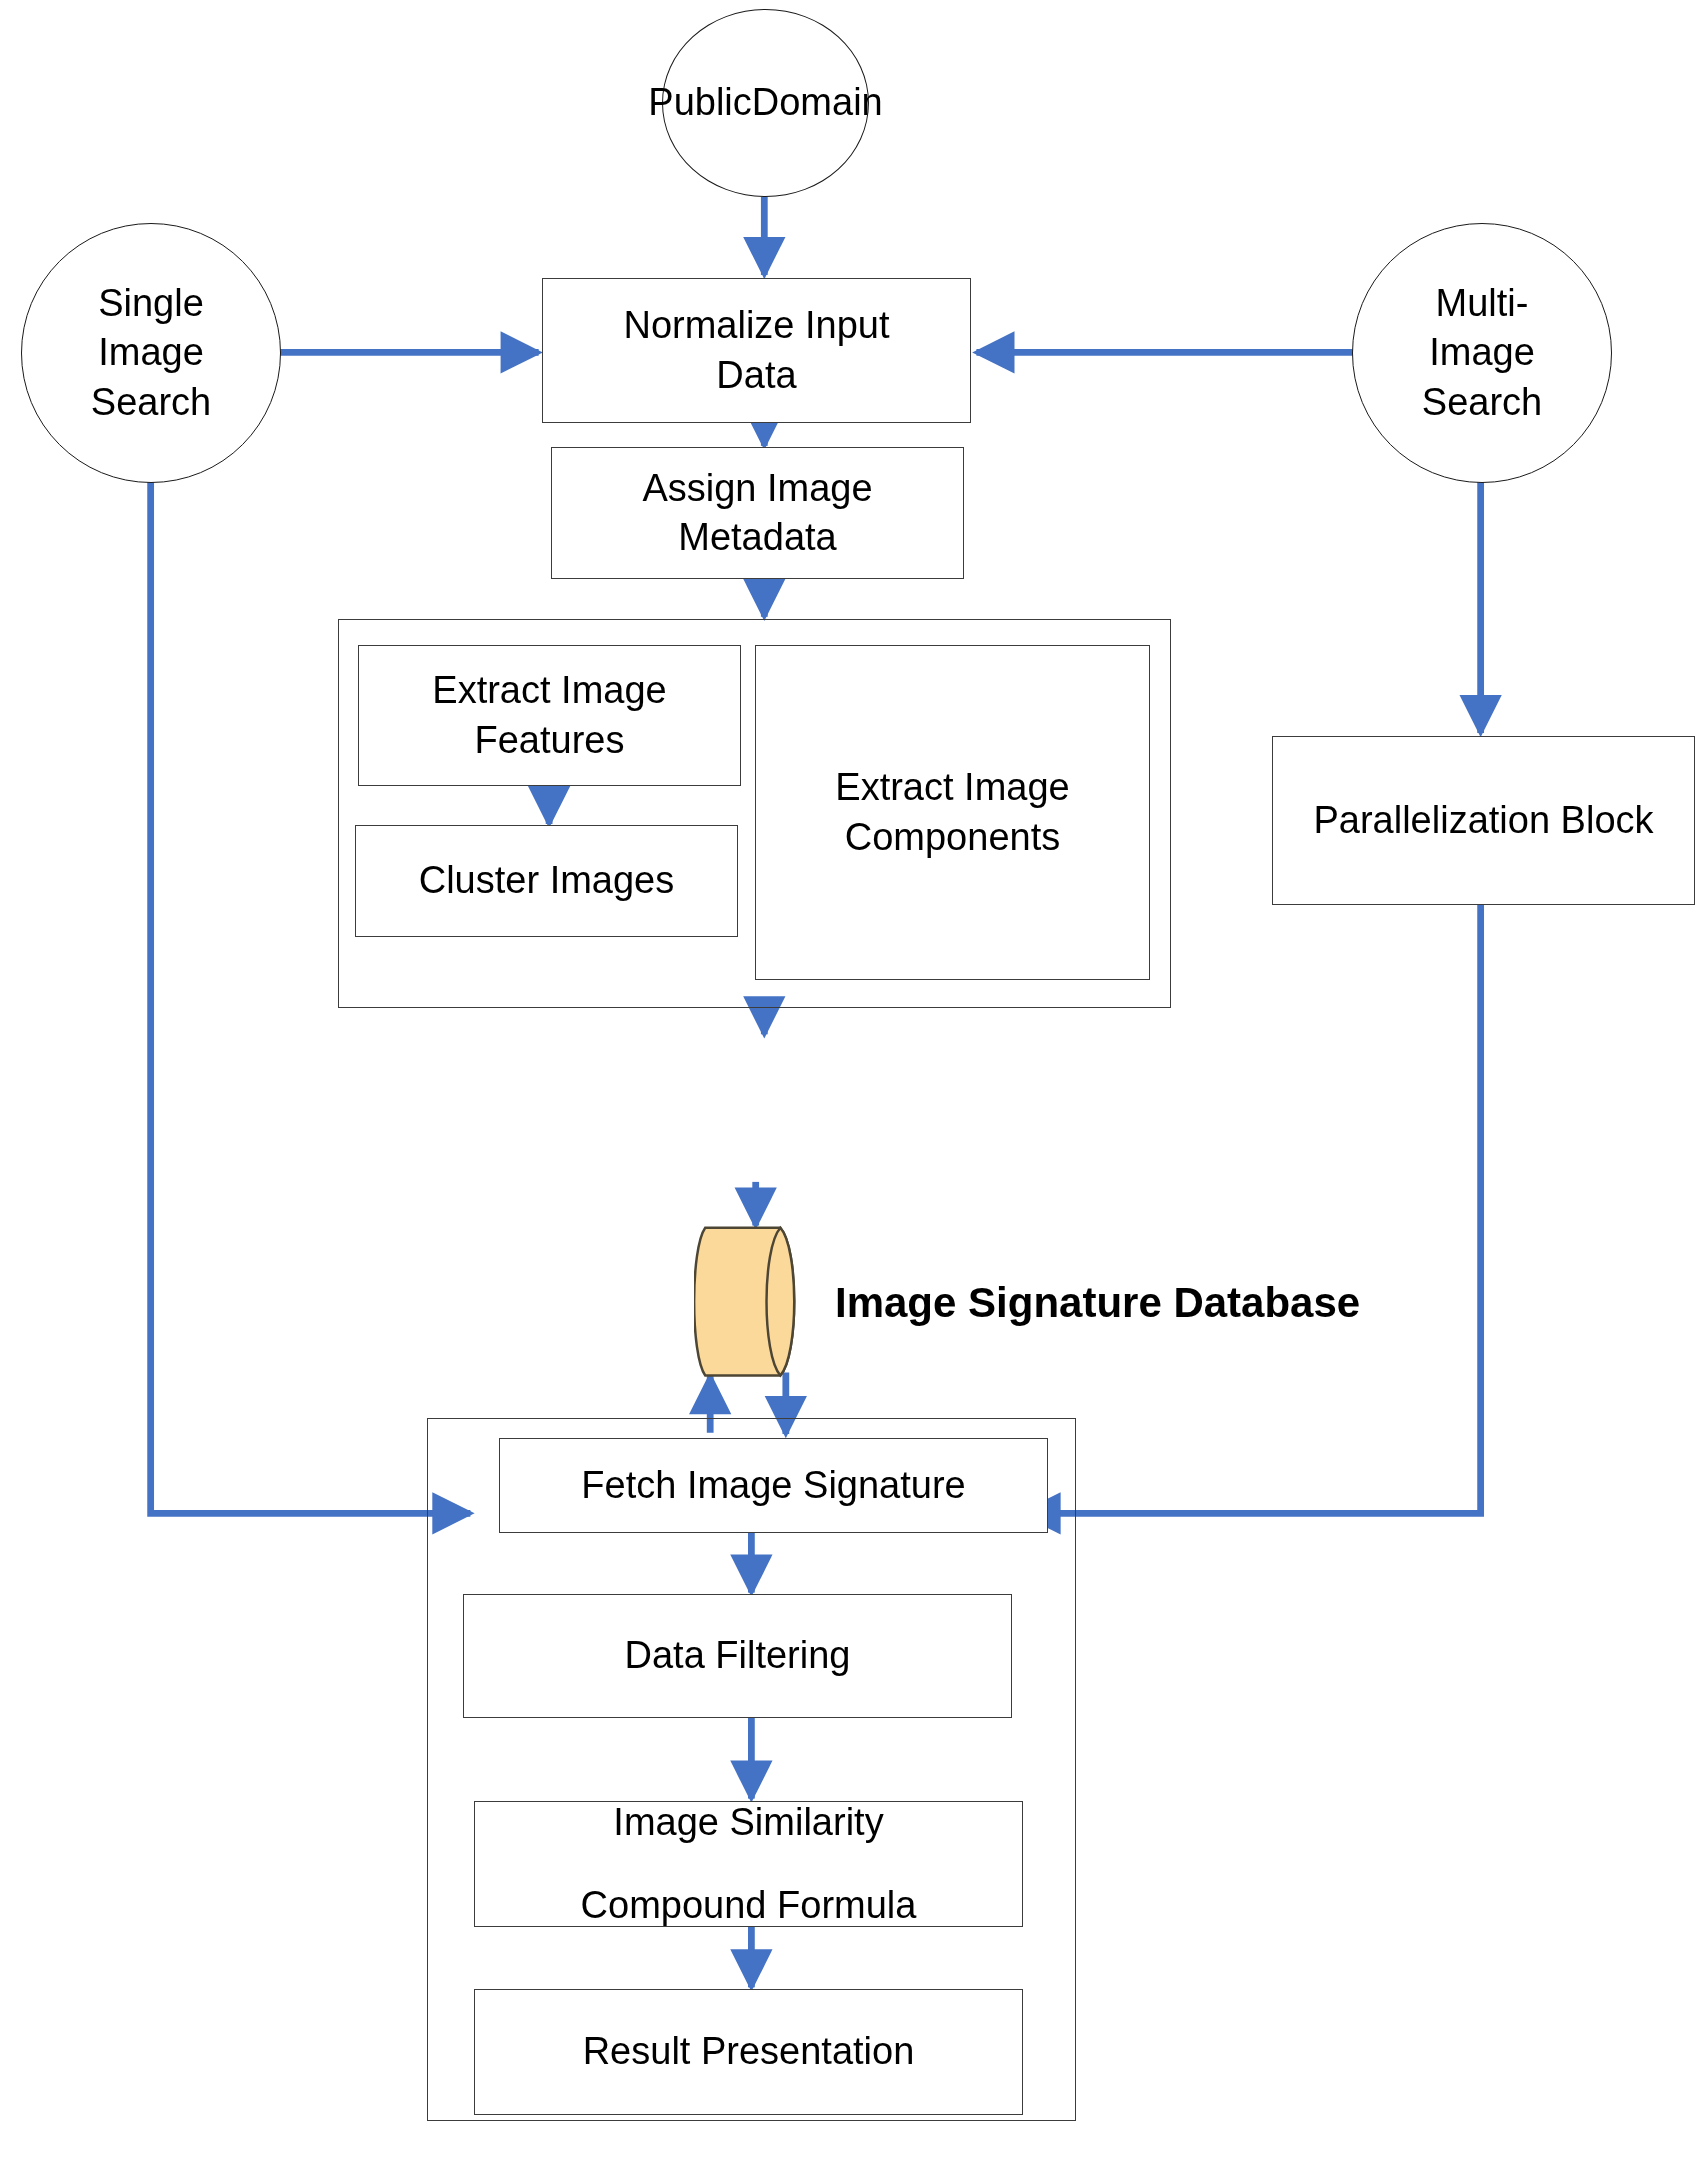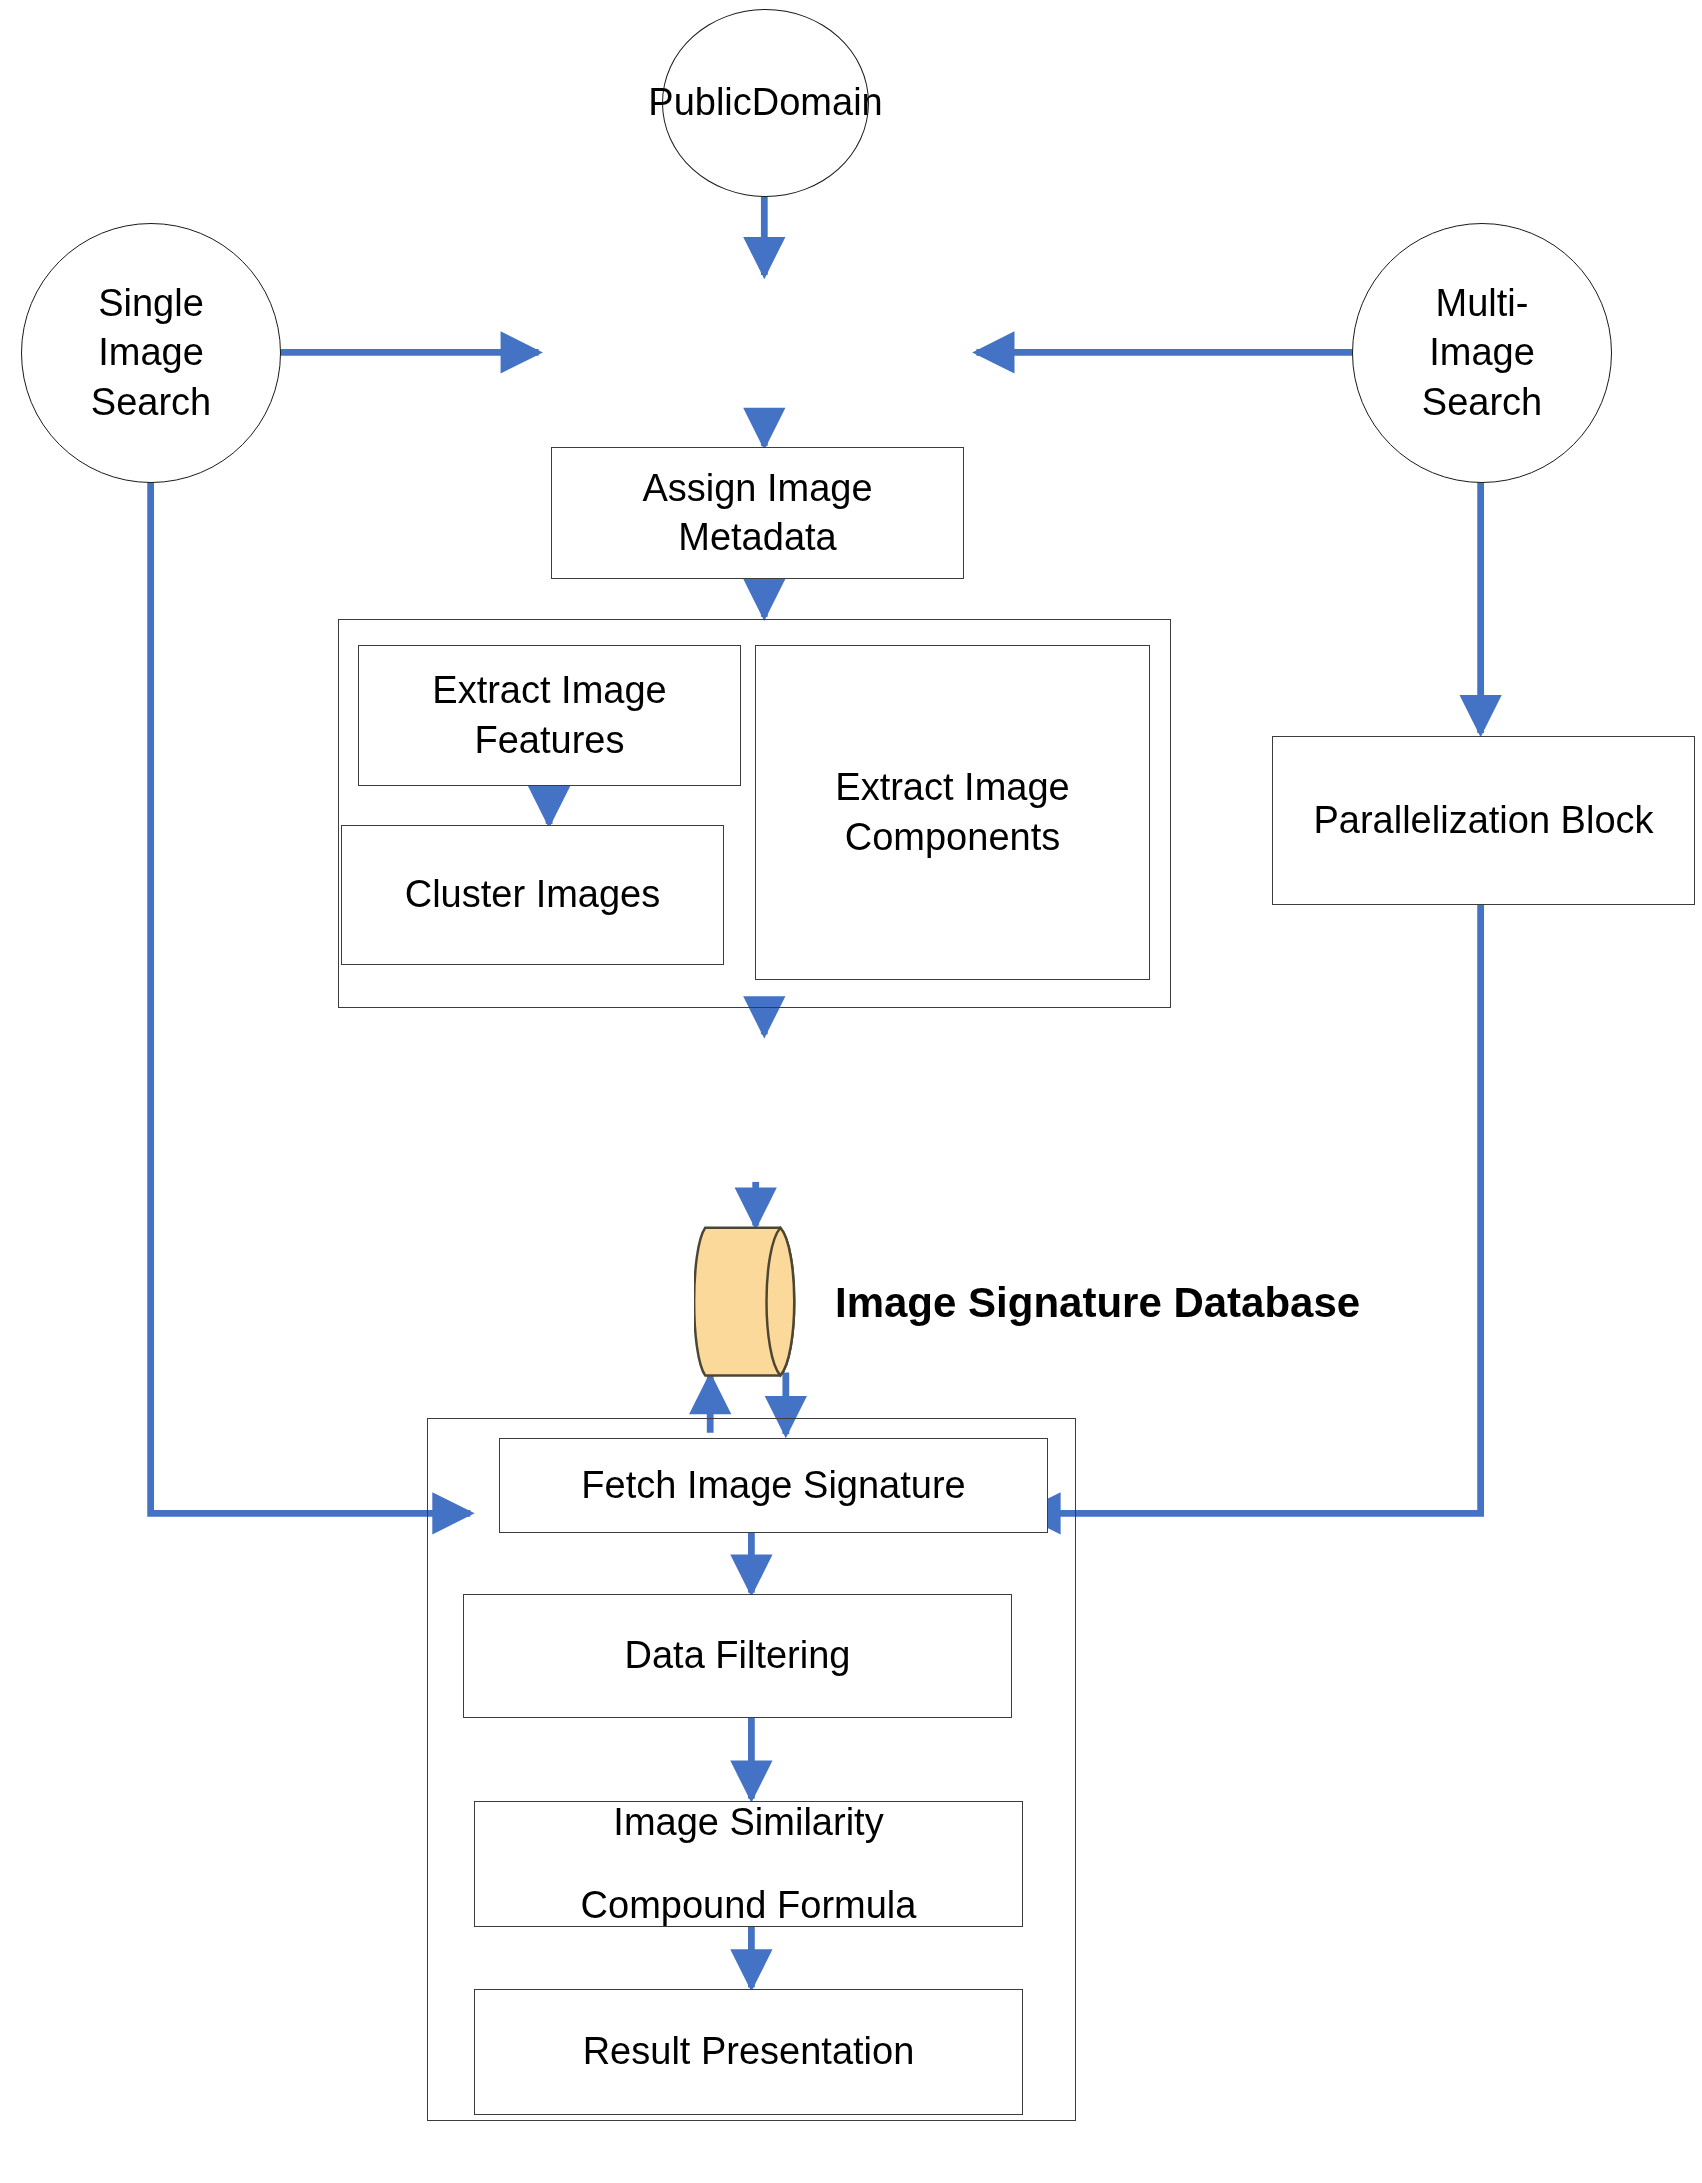--- a/index.html
+++ b/index.html
@@ -123,38 +123,44 @@
   </div>
 
   <div class="node circle fs-big" style="left:1352px; top:223px; width:260px; height:260px;">
     <div style="display:flex;flex-direction:column;">
       <span>Multi-</span>
       <span>Image</span>
       <span>Search</span>
     </div>
   </div>
 
+  <div class="node rect fs-big" style="left:542px; top:278px; width:429px; height:145px;">
+    <div style="display:flex;flex-direction:column;">
+      <span>Normalize Input</span>
+      <span>Data</span>
+    </div>
+  </div>
 
   <div class="node rect fs-big" style="left:551px; top:447px; width:413px; height:132px;">
     <div style="display:flex;flex-direction:column;">
       <span>Assign Image</span>
       <span>Metadata</span>
     </div>
   </div>
 
   <div class="group" style="position:absolute; left:338px; top:619px; width:831px; height:387px;"></div>
 
   <div class="node rect fs-big" style="left:358px; top:645px; width:383px; height:141px;">
     <div style="display:flex;flex-direction:column;">
       <span>Extract Image</span>
       <span>Features</span>
     </div>
   </div>
 
-  <div class="node rect fs-big" style="left:341px; top:825px; width:383px; height:140px;">
+  <div class="node rect fs-big" style="left:355px; top:825px; width:383px; height:112px;">
     <span>Cluster Images</span>
   </div>
 
   <div class="node rect fs-big" style="left:755px; top:645px; width:395px; height:335px;">
     <div style="display:flex;flex-direction:column;">
       <span>Extract Image</span>
       <span>Components</span>
     </div>
   </div>
 

